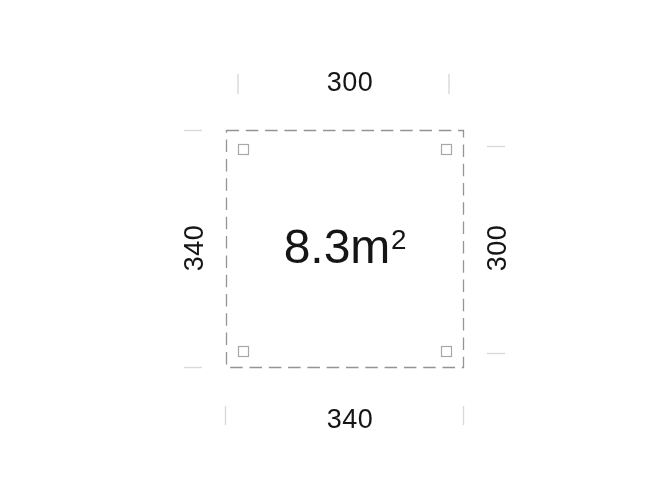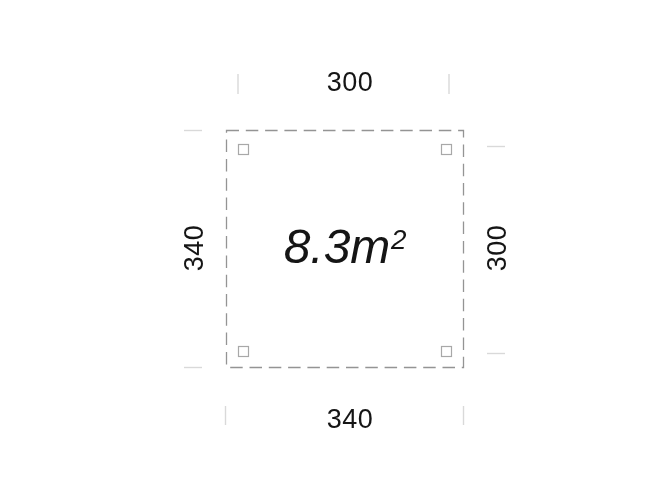--- a/index.html
+++ b/index.html
@@ -87,15 +87,15 @@
   </svg>
 
   <div class="label dim-label" style="left:350px; top:82px;">300</div>
 
   <div class="label dim-label" style="left:350px; top:419px;">340</div>
 
   <div class="label dim-label vertical" style="left:194px; top:248px;">340</div>
 
   <div class="label dim-label vertical" style="left:497px; top:248px;">300</div>
 
-  <div class="label area-label" style="left:345px; top:246px;font-style:italic;"><span>8.3m</span><span class="sup">2</span></div>
+  <div class="label area-label" style="left:345px; top:246px;"><span>8.3m</span><span class="sup">2</span></div>
 
 </div>
 
 </body></html>

